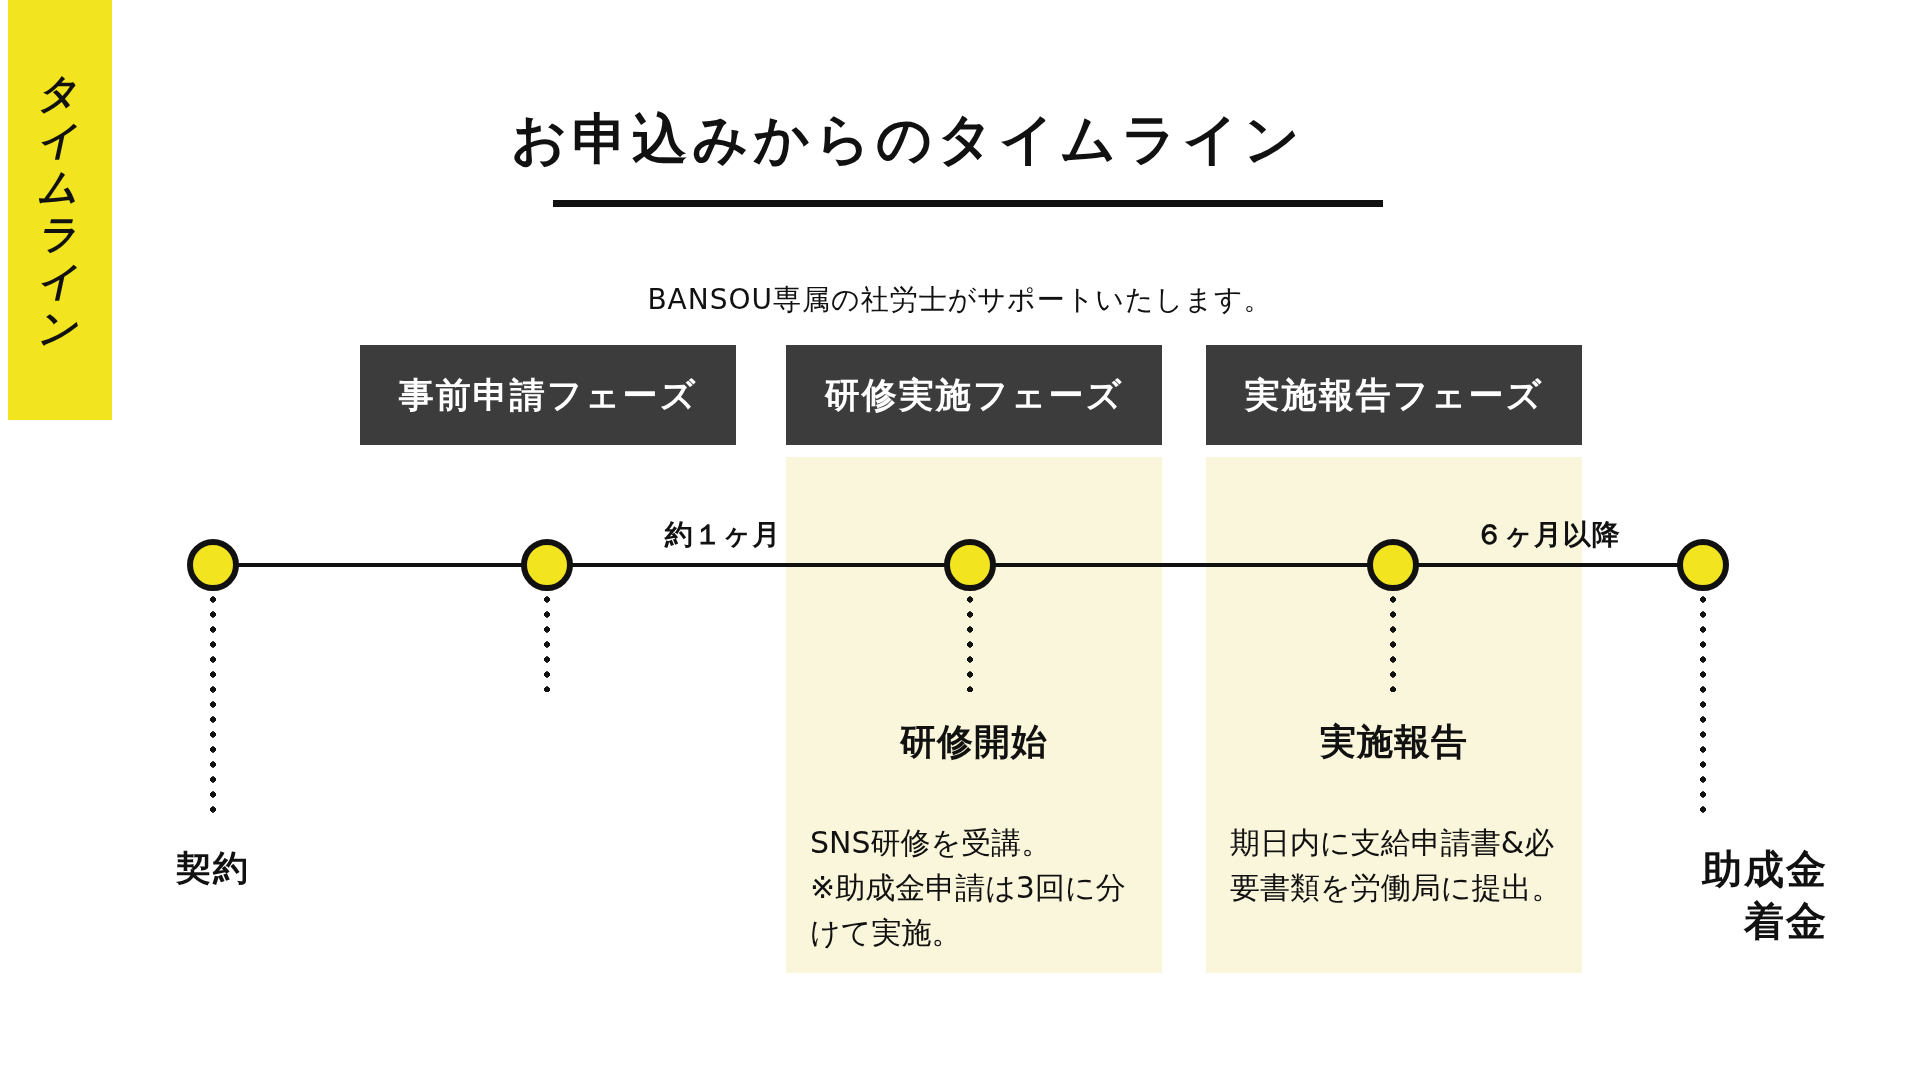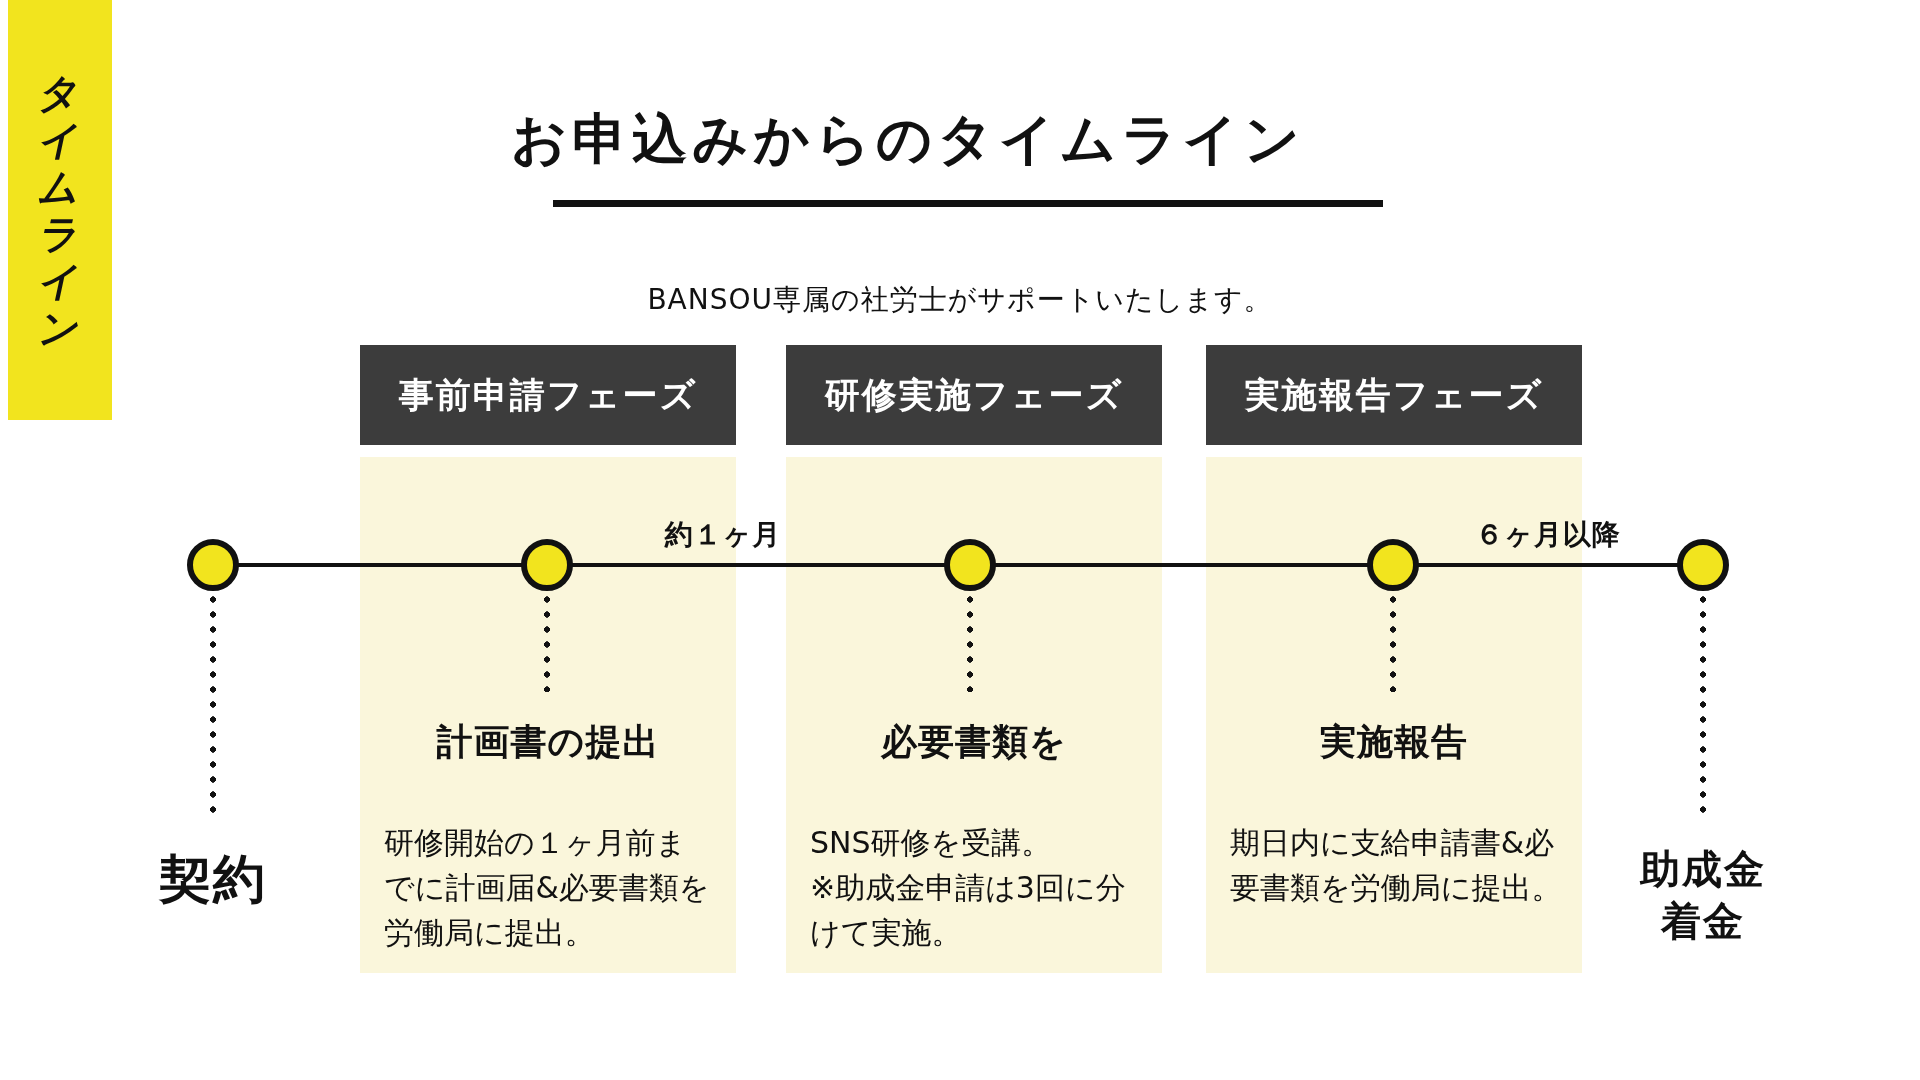--- a/index.html
+++ b/index.html
@@ -79,24 +79,24 @@
     background-size:8px 15px; background-repeat:repeat-y; background-position:center top;
   }
   .dv1 { left:209px;  top:592px; height:225px; }
   .dv2 { left:543px;  top:592px; height:100px; }
   .dv3 { left:966px;  top:592px; height:100px; }
   .dv4 { left:1389px; top:592px; height:100px; }
   .dv5 { left:1699px; top:592px; height:222px; }
 
   .start-label {
     position:absolute; left:113px; top:845px; width:200px; text-align:center;
-    font-size:52px; font-weight:800; letter-spacing:2px;
+    font-size:35px; font-weight:800; letter-spacing:2px;
   }
   .end-label {
-    position:absolute; left:1578px; top:843px; width:250px; text-align:center;
+    position:absolute; left:1578px; top:843px; width:250px; text-align:right;
     font-size:40px; font-weight:800; line-height:52px; letter-spacing:2px;
   }
 </style>
 </head>
 <body>
 
 <div class="stage">
 
   <div class="side-banner">
     <div class="side-banner-text char-split">
@@ -109,38 +109,27 @@
       </div>
   </div>
 
   <div class="page-title">お申込みからのタイムライン</div>
   <div class="title-underline"></div>
   <div class="subtitle l2">BANSOU専属の社労士がサポートいたします。</div>
 
   <div class="phase-header px1">
     <span>事前申請フェーズ</span>
   </div>
-  <div class="phase-panel px1">
-    <div class="phase-title">
-      <div class="line">計画書の提出</div>
-
-    </div>
-    <div class="phase-body">
-      <div class="line">研修開始の１ヶ月前ま</div>
-      <div class="line">でに計画届&amp;必要書類を</div>
-      <div class="line">労働局に提出。</div>
-    </div>
-  </div>
 
   <div class="phase-header px2">
     <span>研修実施フェーズ</span>
   </div>
   <div class="phase-panel px2">
     <div class="phase-title">
-      <div class="line">必要書類を</div>
+      <div class="line">研修開始</div>
 
     </div>
     <div class="phase-body">
       <div class="line">SNS研修を受講。</div>
       <div class="line">※助成金申請は3回に分</div>
       <div class="line">けて実施。</div>
     </div>
   </div>
 
   <div class="phase-header px3">

